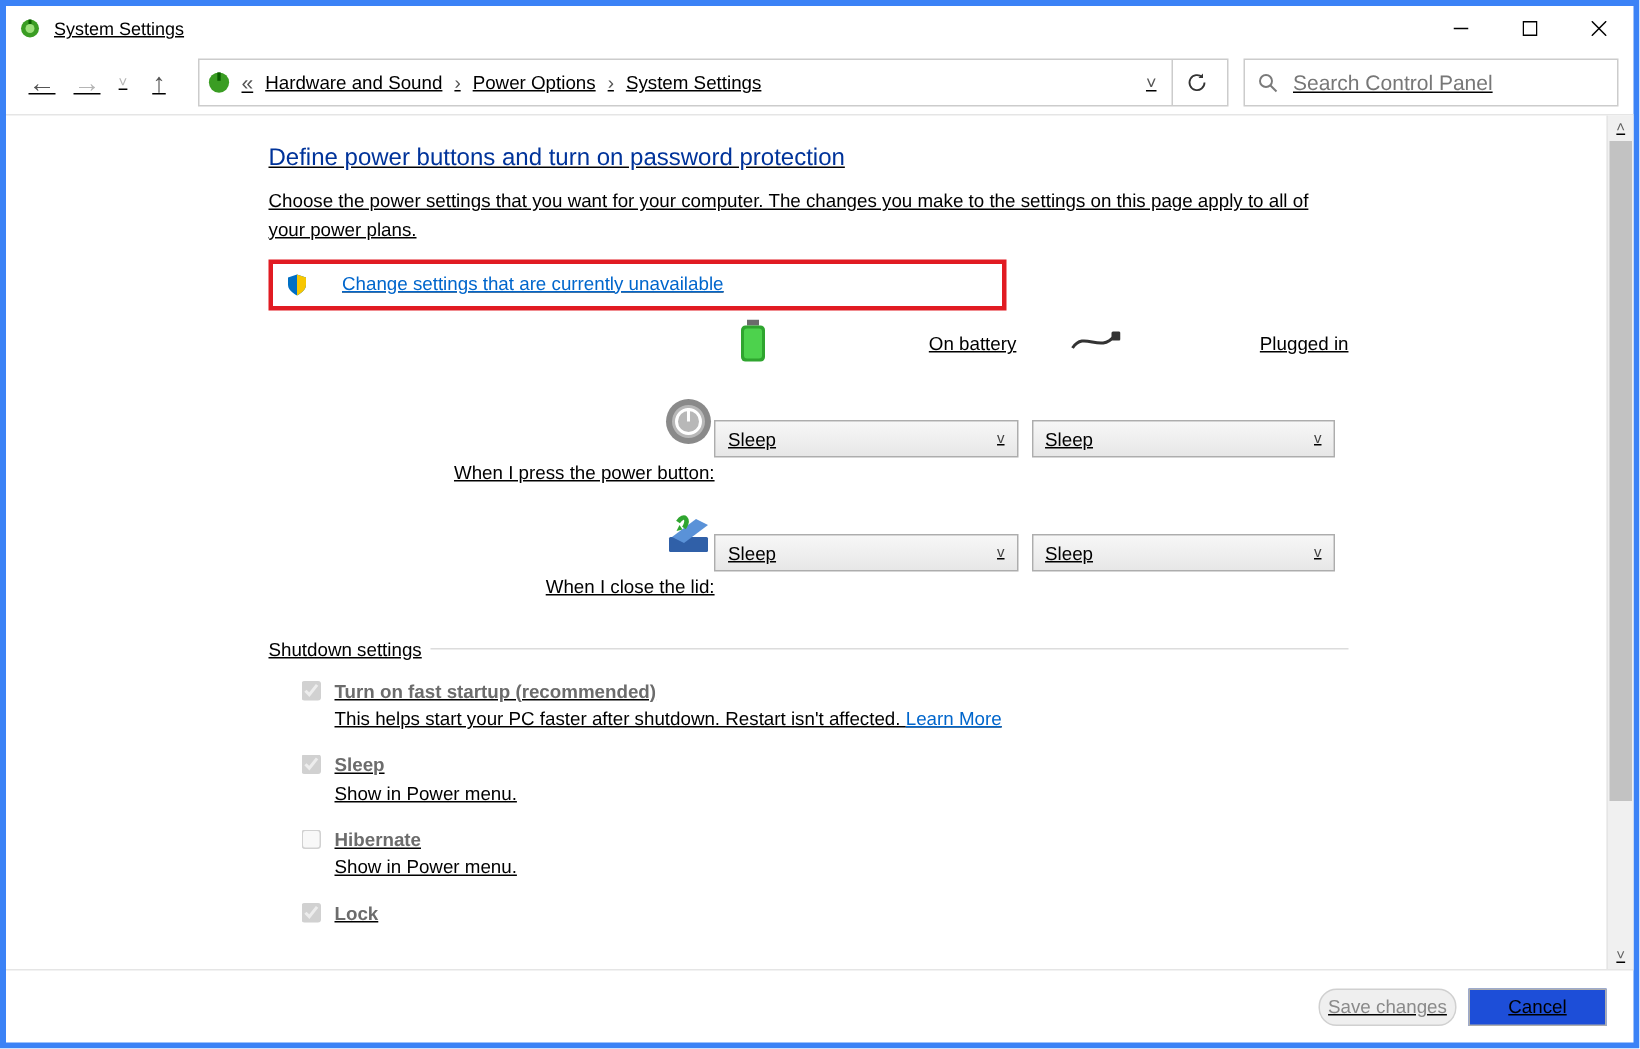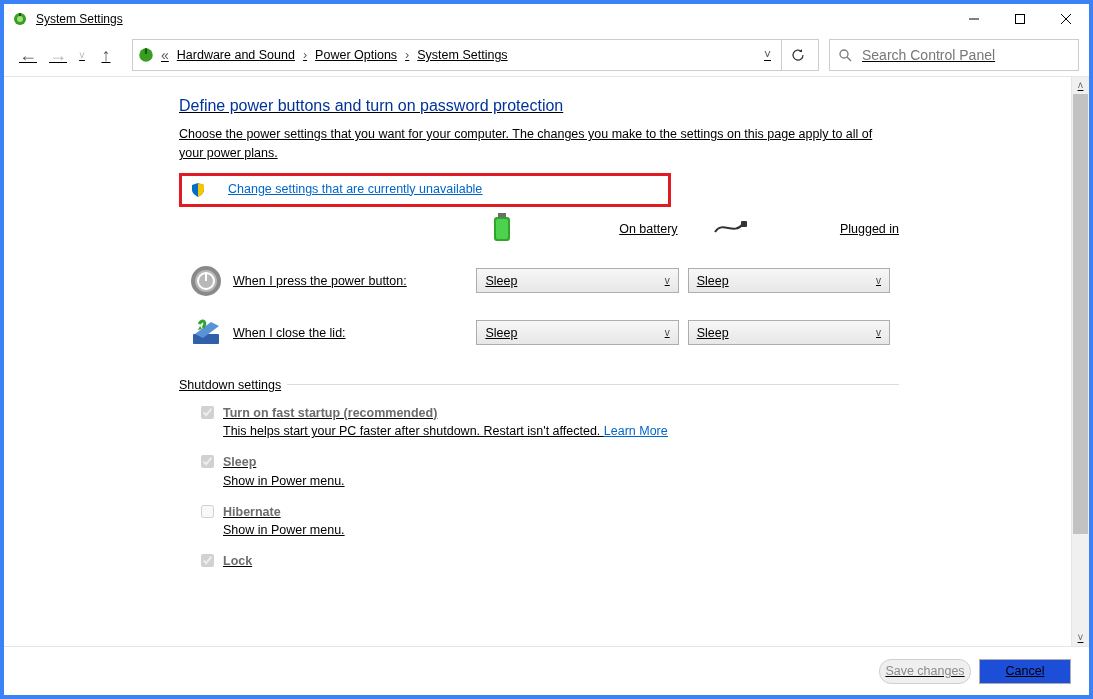--- a/index.html
+++ b/index.html
@@ -247,23 +247,24 @@
     padding-left:35px;
   }
   .setting-row {
     display:flex;
     align-items:center;
     margin-top: 18px;
   }
   .setting-row .labelcell {
     width: 290px;
     display:flex;
-    align-items:center;
+    align-items:flex-end;
     gap:10px;
     padding-left:10px;
+    flex-direction:column;
   }
   .row-icon {
     width:34px;
     height:34px;
     flex-shrink:0;
   }
   .dropdown {
     width: 186px;
     height: 23px;
     border: 1px solid #adadad;

